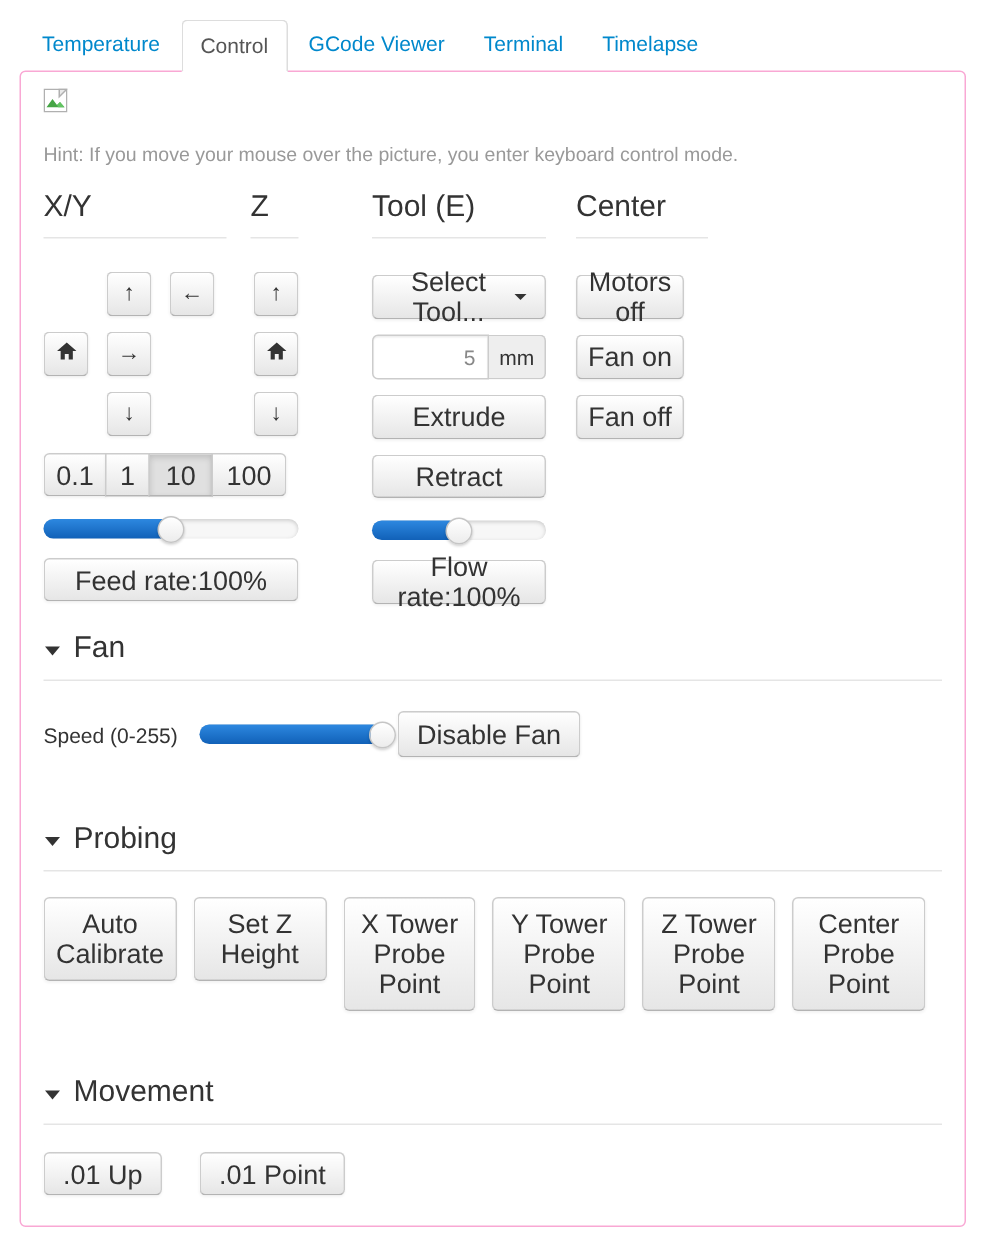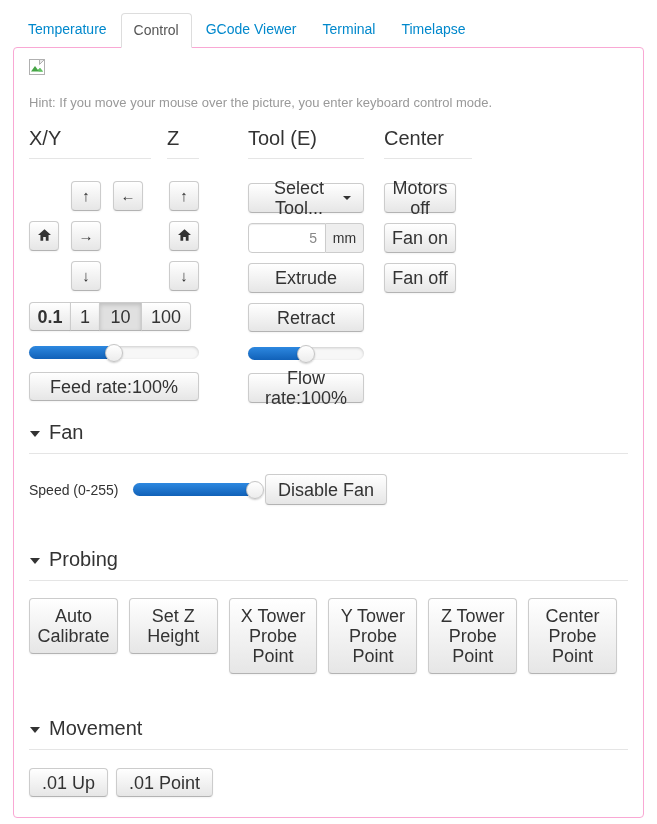--- a/index.html
+++ b/index.html
@@ -57,21 +57,21 @@
   .jog-btn { width:30px; height:30px; padding:0; font-size:15px; font-weight:bold; }
   .row-gap { margin-bottom:10px; }
 
   .pads { display:flex; }
   .xy-pad { display:grid; grid-template-columns:repeat(3,30px); grid-auto-rows:30px; column-gap:12px; row-gap:10px; width:114px; }
   .g-c2 { grid-column:2; }
   .z-pad { display:grid; grid-auto-rows:30px; row-gap:10px; margin-left:26px; width:30px; }
 
   .step-group { display:flex; margin-top:11px; }
   .step-btn { height:29px; padding:0; border-radius:0; margin-left:-1px; }
-  .step-btn:first-child { border-radius:4px 0 0 4px; margin-left:0;font-weight:bold; }
+  .step-btn:first-child { border-radius:4px 0 0 4px; margin-left:0; }
   .step-btn:last-child  { border-radius:0 4px 4px 0; }
   .sw1 { width:42px; } .sw2 { width:30px; } .sw3 { width:43px; } .sw4 { width:50px; }
   .step-btn.active {
     background:#e0e0e0;
     box-shadow: inset 0 2px 4px rgba(0,0,0,.15), 0 1px 2px rgba(0,0,0,.05);
   }
 
   .full { width:100%; }
   .rate-btn { width:100%; height:29px; padding:4px 0; margin-top:13px; }
 
@@ -123,21 +123,21 @@
   .mt-section { margin-top:42px; }
 
   .fan-row { display:flex; align-items:center; margin-top:20px; }
   .fan-label { width:97px; margin-right:7px; }
   .fan-slider { width:122px; margin:0 10px 0 0; margin-top:0; }
   .fan-row .btn { height:31px; margin-right:8px; }
 
   .probe-row { display:flex; align-items:flex-start; margin-top:17px; }
   .probe-btn { width:89px; padding:7px 5px; margin-right:11px; line-height:20px; }
 
-  .move-row { display:flex; margin-top:18px; }
+  .move-row { display:flex; margin-top:18px;gap:17px; }
   .move-btn { height:29px; padding:4px 12px; margin-right:8px; }
 </style>
 </head>
 <body>
 
 <div class="wrap">
 
   <ul class="nav-tabs">
     <li>
         <a>Temperature</a>

